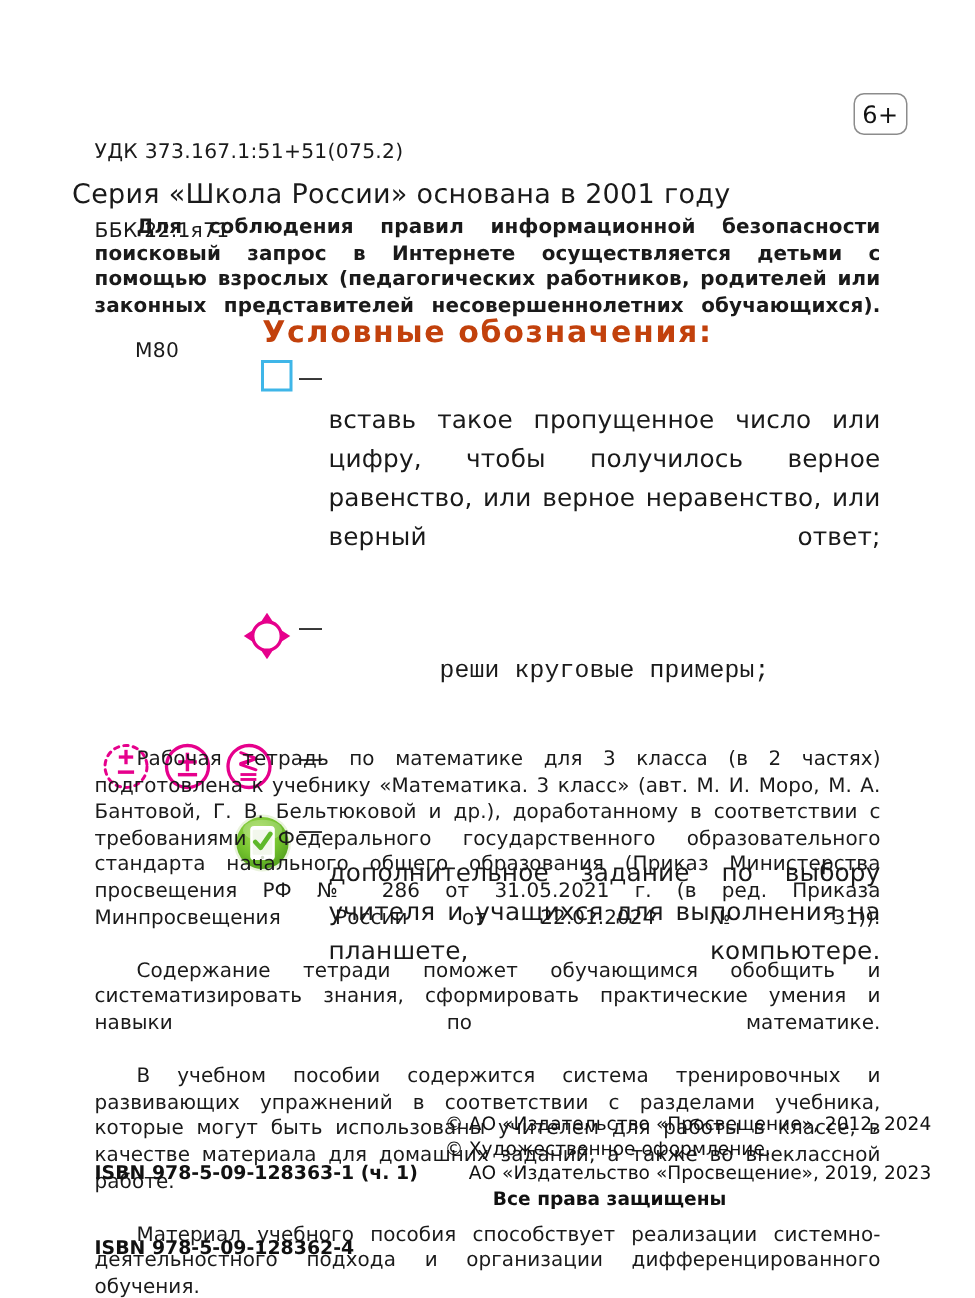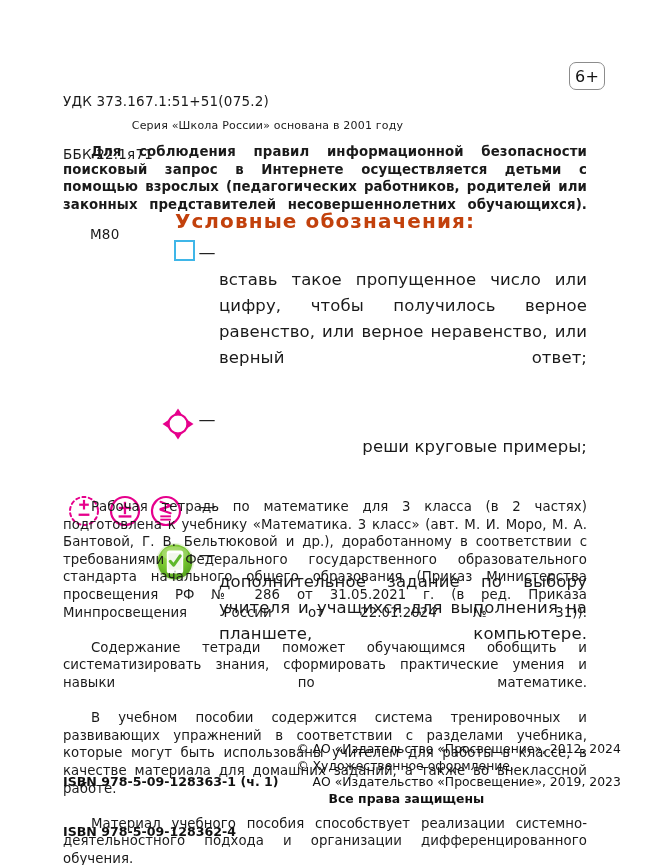--- a/index.html
+++ b/index.html
@@ -52,21 +52,21 @@
     letter-spacing: 0.3px;
     box-sizing: border-box;
   }
 
   .series-line {
     position: absolute;
     left: 0;
     top: 119px;
     width: 535px;
     text-align: center;
-    font-size: 11px;
+    font-size: 18px;
     letter-spacing: 0.2px;
   }
 
   
   .intro {
     position: absolute;
     left: 63px;
     top: 143px;
     width: 524px;
     font-size: 13.3px;
@@ -256,21 +256,21 @@
       <div class="legend-icons">
         <svg class="ico-circ" width="34" height="34" viewBox="0 0 34 34">
           <circle cx="17" cy="17" r="9.5" fill="none" stroke="#e6008c" stroke-width="2.2"></circle>
           <path d="M17 1.5 L12.6 8.2 L21.4 8.2 Z" fill="#e6008c"></path>
           <path d="M32.5 17 L25.8 12.6 L25.8 21.4 Z" fill="#e6008c"></path>
           <path d="M17 32.5 L21.4 25.8 L12.6 25.8 Z" fill="#e6008c"></path>
           <path d="M1.5 17 L8.2 21.4 L8.2 12.6 Z" fill="#e6008c"></path>
         </svg>
       </div>
       <div class="dash">—</div>
-      <div class="legend-text" style="text-align:right;">реши круговые примеры;</div>
+      <div class="legend-text" style="text-align:center;font-family:Liberation Mono, monospace;">реши круговые примеры;</div>
     </div>
 
     <div class="legend-row" style="margin-top:6px;">
       <div class="legend-icons wide">
         <span class="sign-group">
 
           <svg width="34" height="34" viewBox="0 0 34 34">
             <circle cx="17" cy="17" r="14" fill="none" stroke="#e6008c" stroke-width="2" stroke-dasharray="3 3.4" stroke-linecap="round"></circle>
             <rect x="12.2" y="9.6" width="9.6" height="2.2" fill="#e6008c"></rect>
             <rect x="15.9" y="5.9" width="2.2" height="9.6" fill="#e6008c"></rect>

